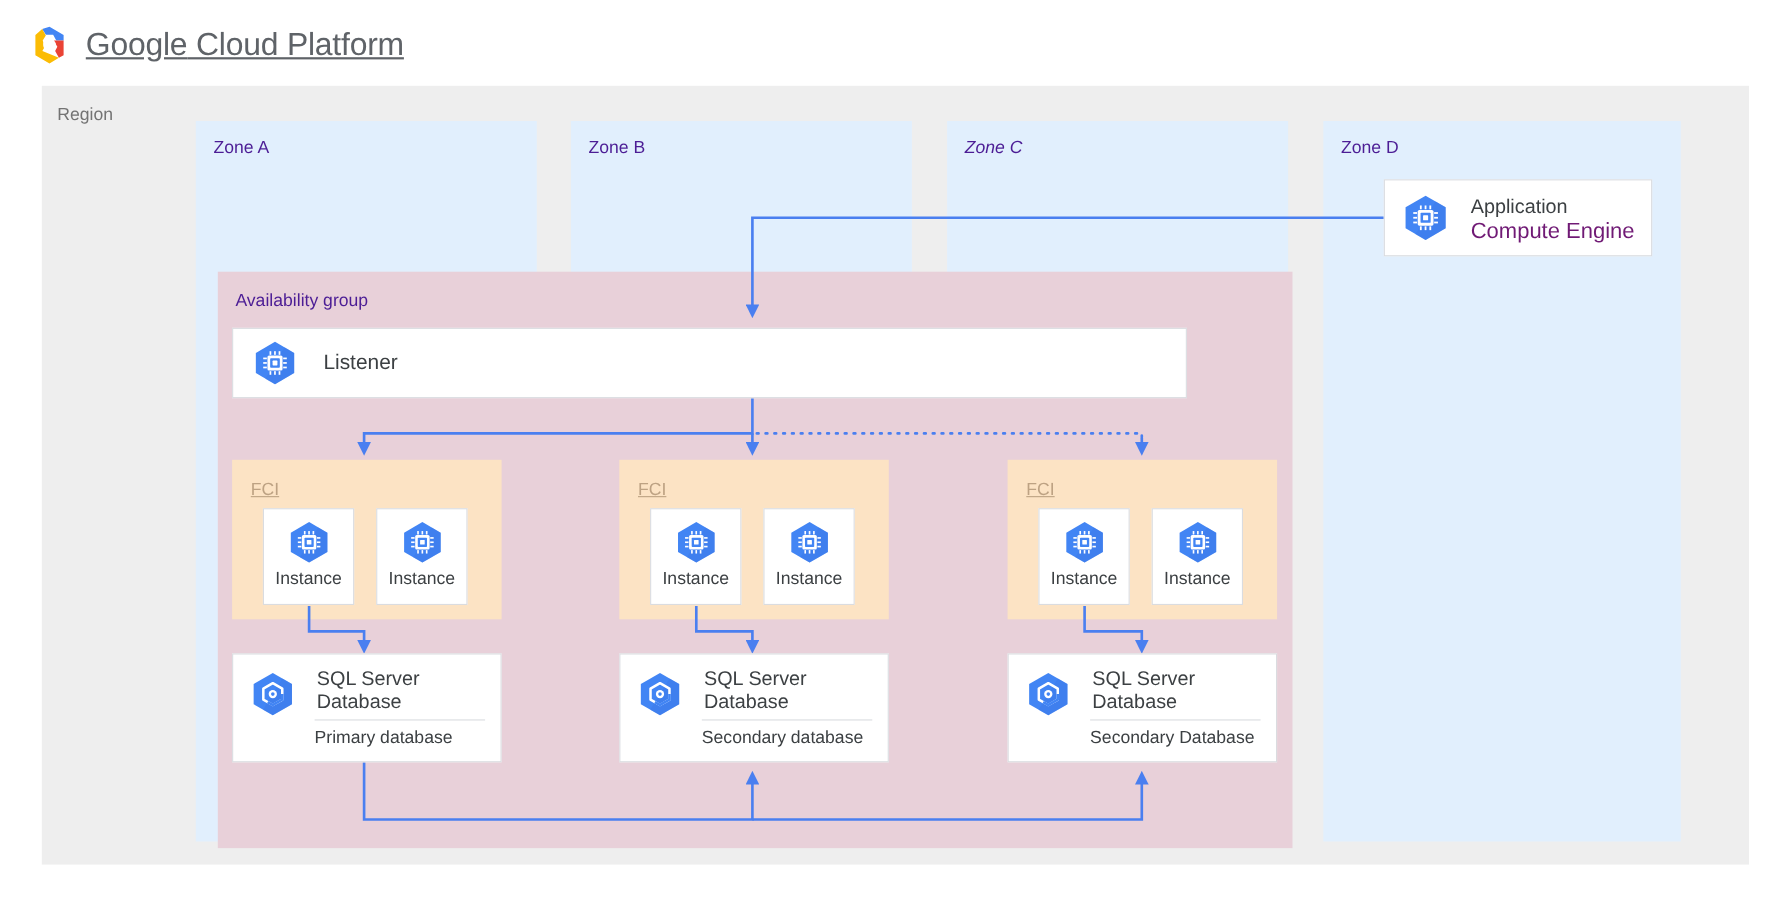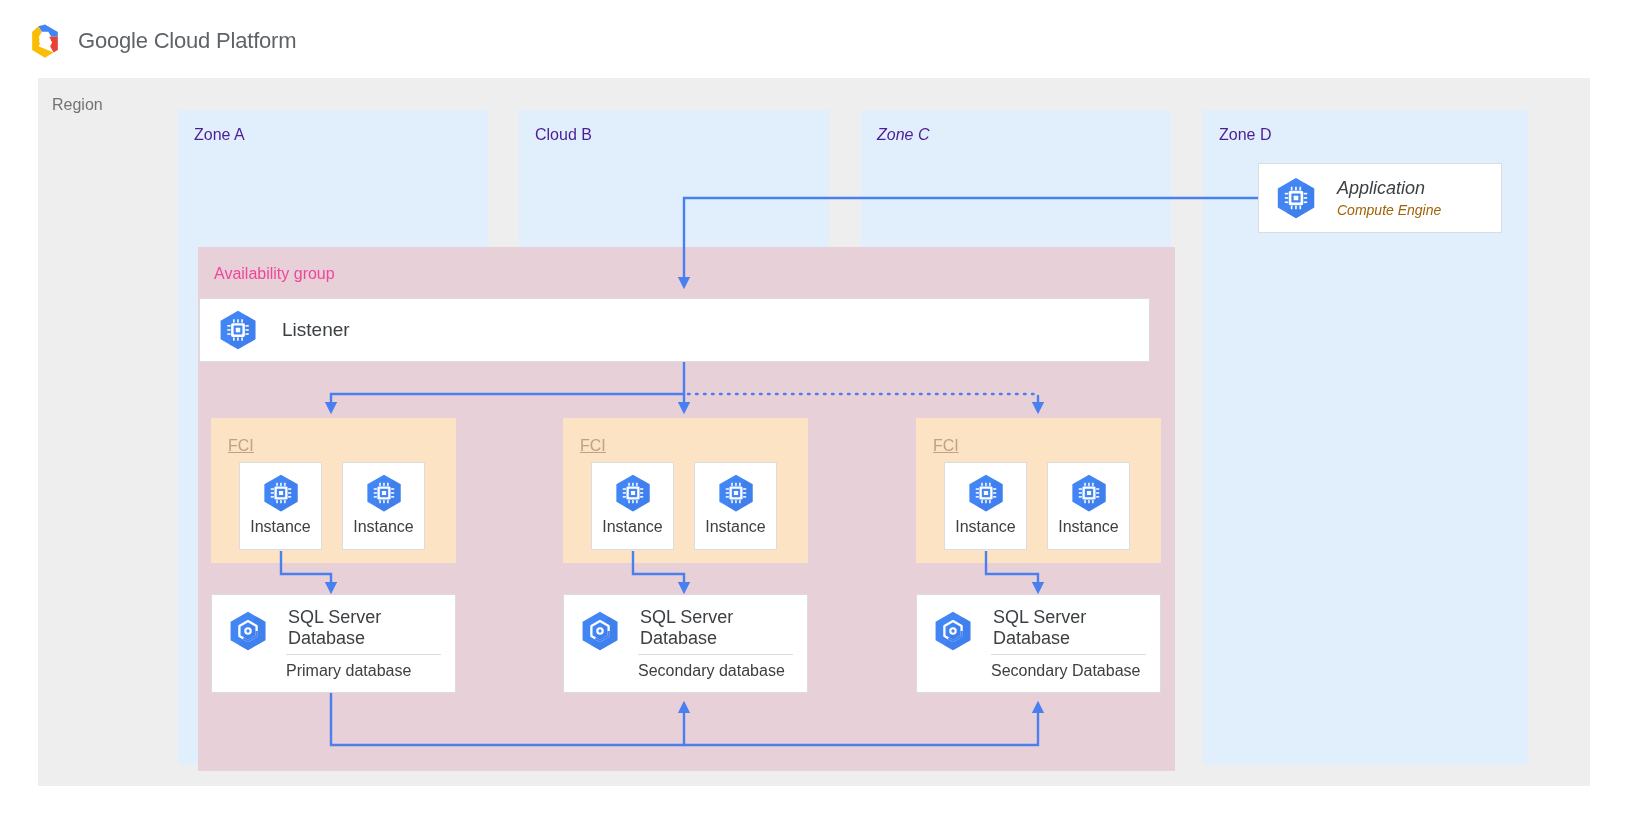--- a/index.html
+++ b/index.html
@@ -9,21 +9,21 @@
     background: #ffffff;
     font-family: "Liberation Sans", sans-serif;
     overflow: hidden;
   }
   #stage { position: relative; width: 1628px; height: 834px; background: #ffffff; }
 
   
   .header { position: absolute; left: 0; top: 0; width: 1628px; height: 78px; background: #ffffff; }
   .brand { position: absolute; left: 26px; top: 22px; display: flex; align-items: center; gap: 14px; }
   .brand-logo { width: 38px; height: 38px; display: block; }
-  .brand-text { font-size: 22px; color: #5f6368; letter-spacing: -0.2px; white-space: nowrap; }
+  .brand-text { font-size: 29px; color: #5f6368; letter-spacing: -0.2px; white-space: nowrap; text-decoration: underline; }
   .brand-text .b-strong { color: #5f6368; }
 
   
   .region {
     position: absolute; left: 38px; top: 78px; width: 1552px; height: 708px;
     background: #eeeeee;
   }
   .region-label { position: absolute; left: 52px; top: 96px; font-size: 16px; color: #737373; }
 
   
@@ -36,36 +36,36 @@
   #zone-a-label { left: 194px; }
   #zone-b-label { left: 535px; }
   #zone-c-label { left: 877px; font-style: italic; }
   #zone-d-label { left: 1219px; }
 
   
   .avgroup {
     position: absolute; left: 198px; top: 247px; width: 977px; height: 524px;
     background: #e8d0d9;
   }
-  .avgroup-label { position: absolute; left: 214px; top: 265px; font-size: 16px; color: #ec4899; }
+  .avgroup-label { position: absolute; left: 214px; top: 265px; font-size: 16px; color: #4c1d95; }
 
   
   .card { position: absolute; background: #ffffff; border: 1px solid #dadce0; }
 
   
-  #listener { left: 199px; top: 298px; width: 951px; height: 64px; display: flex; align-items: center; }
+  #listener { left: 211px; top: 298px; width: 868px; height: 64px; display: flex; align-items: center; }
   #listener .hexicon { margin-left: 16px; }
   #listener .card-title { margin-left: 22px; font-size: 19px; color: #3c4043; }
 
   
   #application { left: 1258px; top: 163px; width: 244px; height: 70px; display: flex; align-items: center; }
   #application .hexicon { margin-left: 14px; }
-  .app-text { margin-left: 18px; display: flex; flex-direction: column; justify-content: center; gap: 1px; font-style: italic; }
+  .app-text { margin-left: 18px; display: flex; flex-direction: column; justify-content: center; gap: 1px; }
   .app-title { font-size: 18px; color: #3c4043; line-height: 22px; }
-  .app-sub { font-size: 14px; color: #a16207; line-height: 20px; text-align: center; }
+  .app-sub { font-size: 20px; color: #701a75; line-height: 20px; text-align: center; }
 
   
   .fci { position: absolute; top: 418px; width: 245px; height: 145px; background: #fce3c4; }
   .fci-label { position: absolute; top: 437px; font-size: 16px; color: #bda283; text-decoration: underline; }
   #fci-a { left: 211px; }
   #fci-b { left: 563px; }
   #fci-c { left: 916px; }
   #fci-a-label { left: 228px; }
   #fci-b-label { left: 580px; }
   #fci-c-label { left: 933px; }
@@ -124,21 +124,21 @@
   </div>
 
   <div class="region"></div>
   <div class="region-label">Region</div>
 
   <div class="zone" id="zone-a"></div>
   <div class="zone" id="zone-b"></div>
   <div class="zone" id="zone-c"></div>
   <div class="zone" id="zone-d"></div>
   <div class="zone-label" id="zone-a-label">Zone A</div>
-  <div class="zone-label" id="zone-b-label">Cloud B</div>
+  <div class="zone-label" id="zone-b-label">Zone B</div>
   <div class="zone-label" id="zone-c-label">Zone C</div>
   <div class="zone-label" id="zone-d-label">Zone D</div>
 
   <div class="avgroup"></div>
   <div class="avgroup-label">Availability group</div>
 
   <div class="fci" id="fci-a"></div>
   <div class="fci" id="fci-b"></div>
   <div class="fci" id="fci-c"></div>
   <div class="fci-label" id="fci-a-label">FCI</div>

